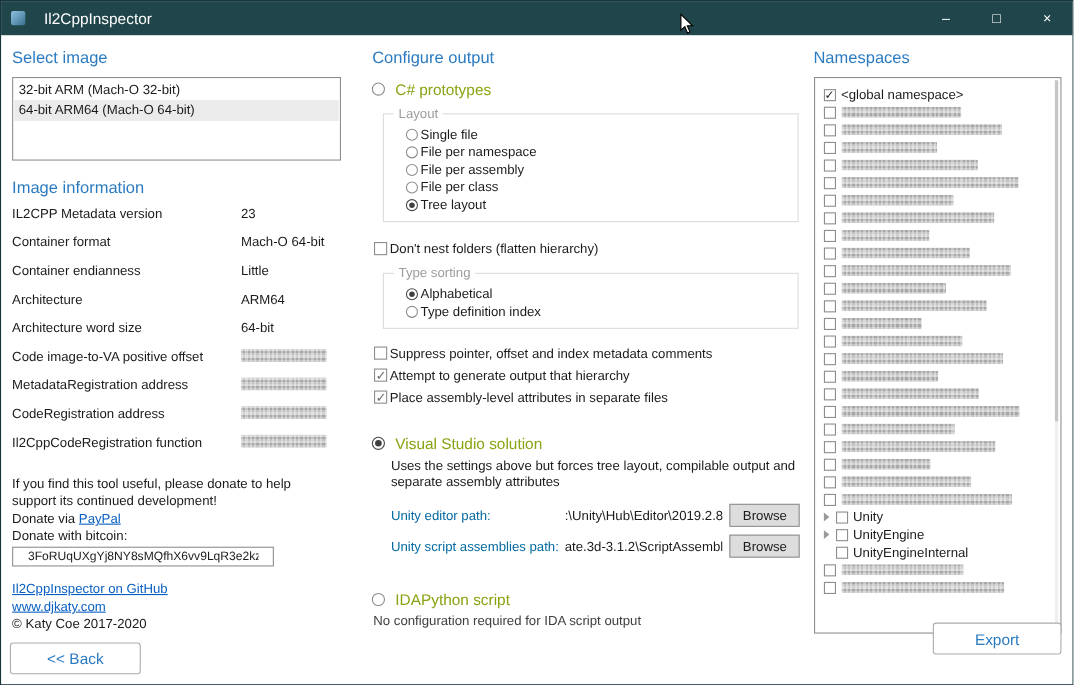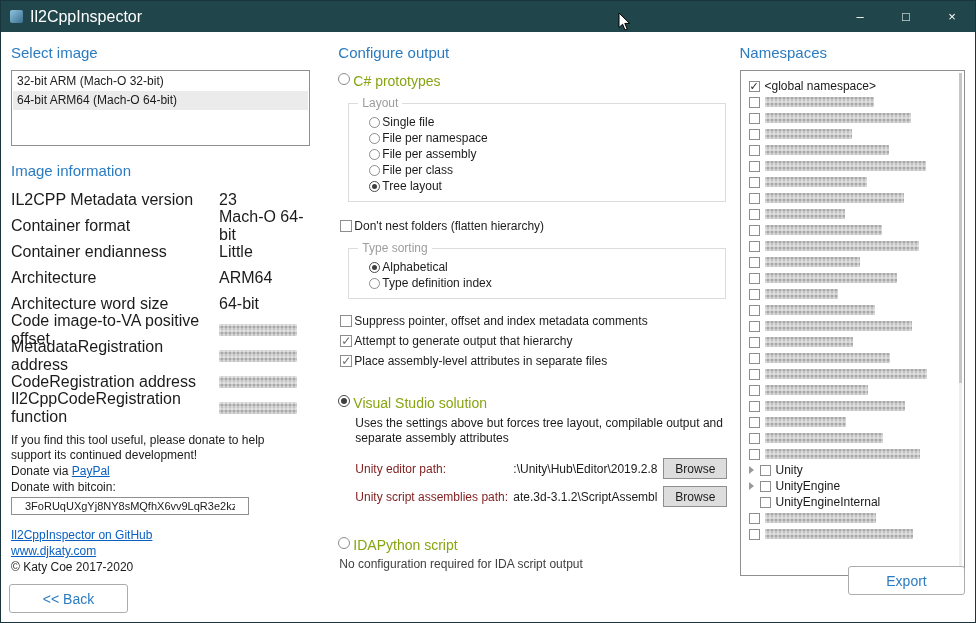--- a/index.html
+++ b/index.html
@@ -3,72 +3,72 @@
 <meta charset="utf-8">
 <style>
   :root{
     --titlebar:#20454a; --heading:#2b7bc1; --section:#87a412; --link:#0a60c2;
   }
   *{box-sizing:border-box}
   body{margin:0;width:976px;height:623px;font-family:"Liberation Sans",sans-serif;background:#fff;overflow:hidden}
   .window{width:976px;height:623px;border:1px solid #17353a;position:relative;background:#fff}
   .titlebar{height:31px;background:var(--titlebar);display:flex;align-items:center;color:#fff}
   .appicon{width:13px;height:13px;margin-left:9px;border-radius:2px;background:linear-gradient(135deg,#8fc3e0,#39708f);flex:none}
-  .title{font-size:16px;margin-left:7px}
+  .title{font-size:14px;margin-left:17px}
   .winbtns{margin-left:auto;display:flex;height:100%}
   .wbtn{width:46px;height:100%;display:flex;align-items:center;justify-content:center;font-size:13px;cursor:default}
   .content{display:flex;height:590px}
   .col{position:relative;height:100%}
   .left{width:322px;padding:8px 12px 0 10px}
   .mid{width:414px;padding:8px 8px 0 16px}
   .right{width:240px;padding:8px 10px 0 4px}
   .h{color:var(--heading);font-size:15px;margin-top:4px}
   
   .listbox{margin-top:9px;height:76px;border:1px solid #8f8f8f;padding:1px;overflow:hidden}
   .list-item{font-size:12px;height:19px;line-height:19px;padding-left:4px;color:#1b1b1b;white-space:nowrap}
   .list-item.selected{background:#ebebeb}
   .h2m{margin-top:16px}
   #info-rows{margin-top:8px}
-  .info-row{display:flex;align-items:center;height:26px;font-size:16px;color:#1b1b1b}
+  .info-row{display:flex;height:26px;font-size:12px;color:#1b1b1b}
   .info-label{width:208px;flex:none}
   .px{display:inline-block;border-radius:1px;
     background:
       repeating-linear-gradient(90deg, rgba(255,255,255,.35) 0 2px, rgba(0,0,0,0) 2px 4px),
       repeating-linear-gradient(0deg,#c3c3c3 0 2px,#a8a8a8 2px 4px,#d2d2d2 4px 6px);}
   .info-px{width:78px;height:12px}
   .donate{margin-top:12px;font-size:12px;line-height:15px;color:#1b1b1b;width:296px}
   .dline{font-size:12px;line-height:16px;color:#1b1b1b}
   .link{color:var(--link);text-decoration:underline;cursor:pointer}
   .btc{margin-top:2px;width:238px;height:18px;border:1px solid #8f8f8f;font-size:11px;font-family:"Liberation Sans",sans-serif;padding:1px 13px;color:#1b1b1b}
   .links{margin-top:12px}
   .links .link{display:block;font-size:12px;line-height:16px;width:max-content}
   .copy{font-size:12px;line-height:17px;color:#1b1b1b}
   .bigbtn{position:absolute;height:29px;background:#fff;border:1px solid #acacac;color:var(--heading);font-size:14px;font-family:inherit;border-radius:3px;cursor:pointer}
   .back{left:8px;bottom:9px;width:119px}
   .export{right:10px;bottom:27px;width:117px}
   
-  .secrow{display:flex;gap:3px;margin-top:12px}
+  .secrow{display:flex;align-items:center;gap:9px;margin-top:12px}
   .seclabel{font-size:14px;color:var(--section)}
   .radio{width:12px;height:12px;border:1px solid #8d8d8d;border-radius:50%;position:relative;background:#fff;flex:none}
   .radio.on{border-color:#4a4a4a}
   .radio.on::after{content:"";position:absolute;left:2px;top:2px;width:6px;height:6px;border-radius:50%;background:#3f3f3f}
   .gbox{position:relative;border:1px solid #dcdcdc;margin:14px 0 0 10px;width:378px;padding:10px 8px 7px 20px}
   .gcap{position:absolute;top:-8px;left:9px;background:#fff;padding:0 4px;font-size:12px;color:#9d9d9d}
   .opt-row{display:flex;align-items:center;gap:2px;height:16px;font-size:12px;color:#1b1b1b}
   .opt-row .radio{width:11px;height:11px}
   .opt-row .radio.on::after{left:2px;top:2px;width:5px;height:5px}
   .cb{width:12px;height:12px;border:1px solid #8d8d8d;background:#fff;position:relative;flex:none}
   .cbon::after{content:"\2713";position:absolute;left:0;top:-2px;font-size:12px;color:#6f6f6f}
   .cbdark::after{color:#1f1f1f}
   .mt16{margin-top:16px}.ml2{margin-left:2px}.mt14{margin-top:14px}
   #mid-checks .opt-row{margin-bottom:4px}
   .mt26{margin-top:26px}.mt30{margin-top:30px}.mt12{margin-top:12px}.mt7{margin-top:7px}
   .desc{margin:5px 0 0 17px;font-size:12px;line-height:15px;color:#1b1b1b;width:372px}
   .urow{display:flex;align-items:center;margin-left:17px;width:372px}
-  .ulabel{font-size:12px;color:#7f1d1d;width:158px;flex:none}
+  .ulabel{font-size:12px;color:#0369a1;width:158px;flex:none}
   .uval{flex:1;font-size:12px;color:#1b1b1b;text-align:right;margin-right:6px;white-space:nowrap;overflow:hidden}
   .browse{width:64px;height:21px;background:#ddd;border:1px solid #8f8f8f;font-size:12px;font-family:inherit;color:#1b1b1b;cursor:pointer}
   .idadesc{margin:4px 0 0 1px;font-size:12px;color:#404040}
   
   .nsbox{position:relative;margin-top:9px;height:506px;border:1px solid #8f8f8f;padding:7px 10px 6px 8px;overflow:hidden}
   .ns-row{display:flex;align-items:center;height:16px;gap:5px}
   .exp{width:0;height:0;border-top:4px solid transparent;border-bottom:4px solid transparent;border-left:5px solid #9a9a9a;margin-right:1px;flex:none}
   .expspace{width:6px;flex:none}
   .ns-row .cb{width:11px;height:11px}
   .ns-row .cbon::after{font-size:11px;top:-2px}

